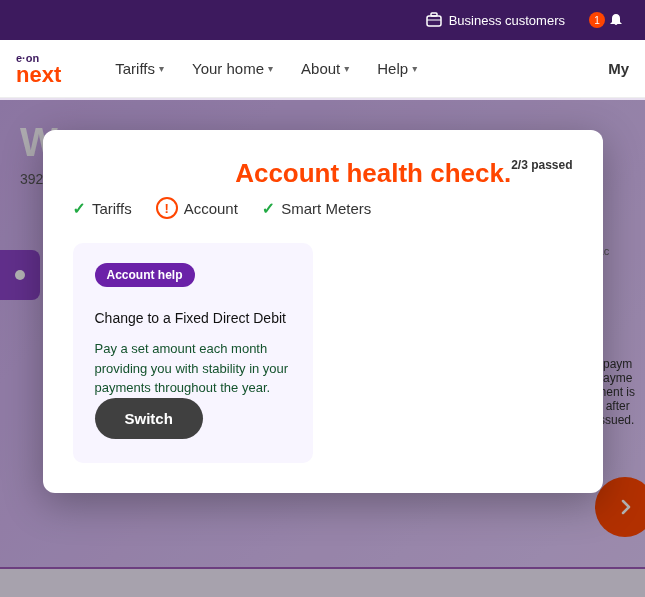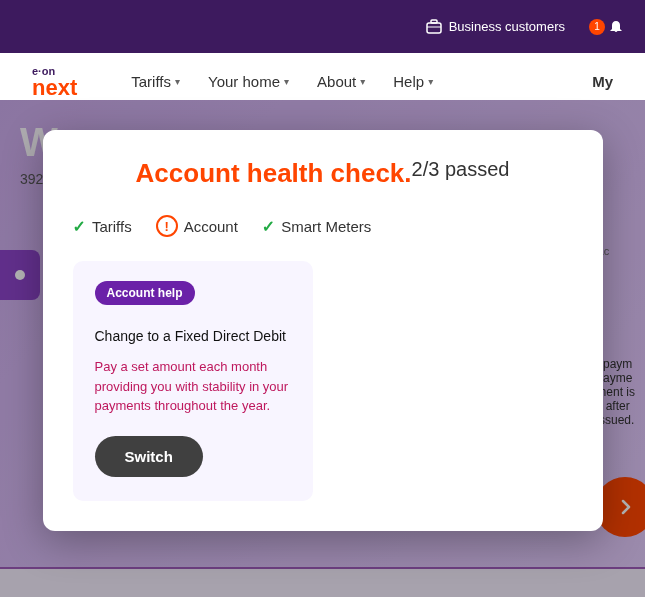--- a/index.html
+++ b/index.html
@@ -8,21 +8,21 @@
       width: 645px;
       height: 597px;
       overflow: hidden;
       position: relative;
       background: #e8e0f0;
     }
 
     
     .top-bar {
       background: #3d1a5e;
-      height: 53px;
+      height: 40px;
       display: flex;
       align-items: center;
       justify-content: flex-end;
       padding: 0 20px;
       gap: 24px;
       text-align: center;
     }
     .top-bar-item {
       display: flex;
       align-items: center;
@@ -54,21 +54,21 @@
       align-items: center;
       gap: 2px;
     }
 
     
     .nav-bar {
       background: white;
       height: 58px;
       display: flex;
       align-items: center;
-      padding: 0 32px;
+      padding: 0 16px;
       gap: 0;
       border-bottom: 1px solid #eee;
     }
     .logo {
       margin-right: 40px;
     }
     .logo-eon {
       font-size: 11px;
       color: #3d1a5e;
       font-weight: bold;
@@ -189,32 +189,32 @@
     .modal {
       background: white;
       border-radius: 12px;
       width: 560px;
       padding: 28px 30px 30px;
       box-shadow: 0 10px 40px rgba(0,0,0,0.3);
     }
     .modal-header {
       display: flex;
       align-items: flex-start;
-      justify-content: center;
-      margin-bottom: 26px;
+      justify-content: flex-end;
+      margin-bottom: 8px;
     }
     .modal-title {
       font-size: 26px;
       font-weight: bold;
       color: #ff4500;
     }
     .passed-badge {
-      font-size: 20px;
+      font-size: 12px;
       color: #333;
-      font-weight: 400;
+      font-weight: 700;
       white-space: nowrap;
     }
     .checks-row {
       display: flex;
       gap: 24px;
       align-items: center;
       margin-bottom: 24px;
     }
     .check-item {
       display: flex;
@@ -260,23 +260,22 @@
     }
     .card-title {
       font-size: 14px;
       font-weight: normal;
       color: #111;
       margin-bottom: 12px;
       line-height: 1.3;
     }
     .card-description {
       font-size: 13px;
-      color: #be185d;
+      color: #14532d;
       line-height: 1.5;
-      margin-bottom: 20px;
     }
     .switch-btn {
       background: #404040;
       color: white;
       border: none;
       border-radius: 25px;
       padding: 12px 30px;
       font-size: 15px;
       font-weight: bold;
       cursor: pointer;

